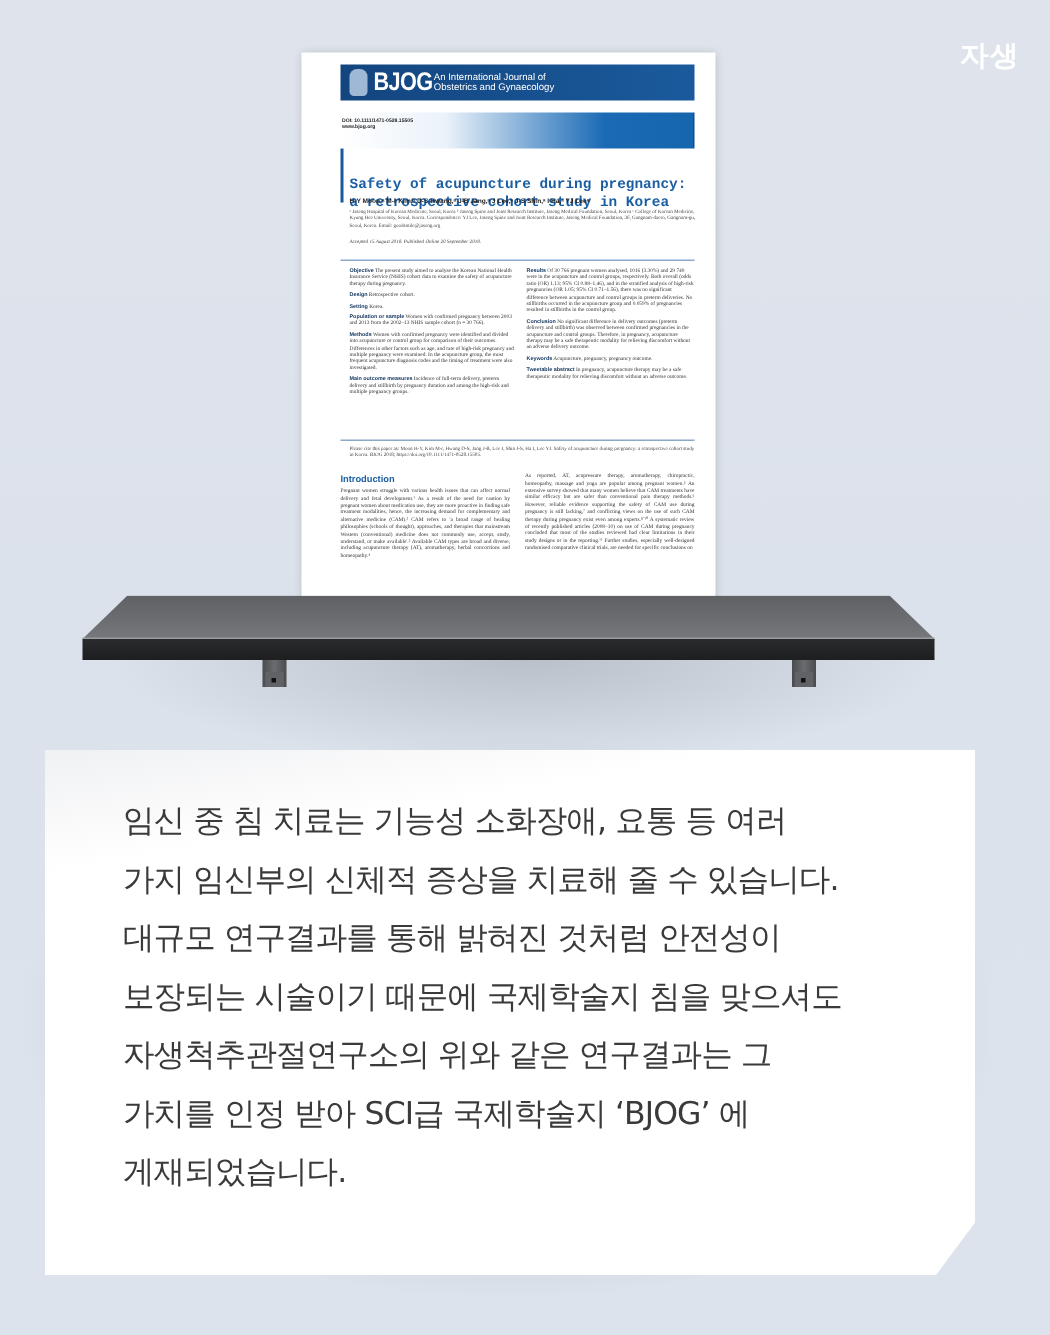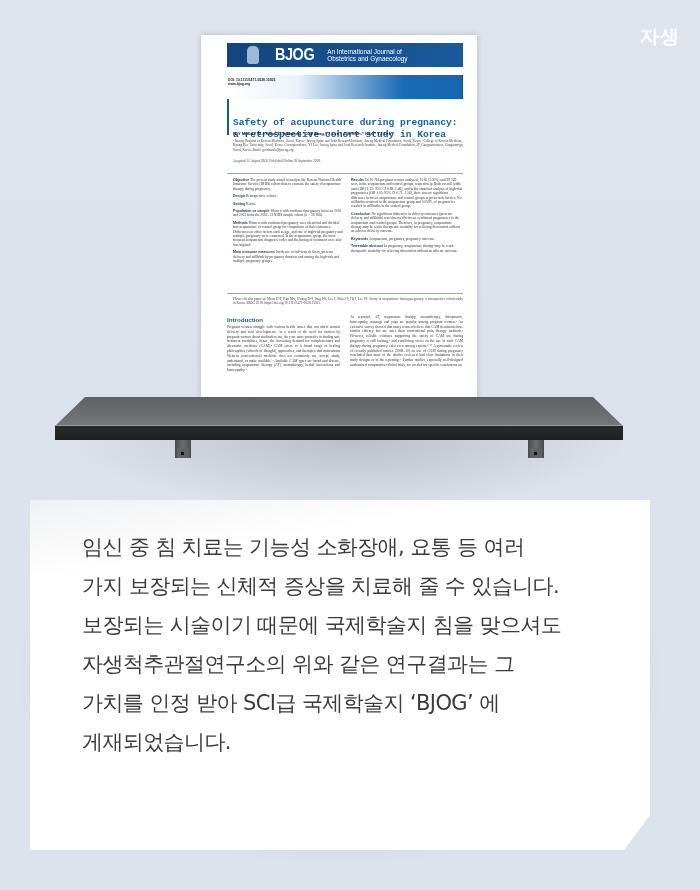--- a/index.html
+++ b/index.html
@@ -24,21 +24,21 @@
     position: absolute; left: 201px; top: 35px; width: 276px; height: 372px;
     background: #ffffff;
     box-shadow: 0 0 6px rgba(0,0,0,0.18);
     overflow: hidden;
     font-family: "Liberation Serif", serif;
     color: #333;
   }
   .paper .hdr1 {
     position: absolute; left: 26px; top: 8px; width: 236px; height: 24px;
     background: linear-gradient(90deg, #13457f, #1a5a9c);
-    display: flex; align-items: center; padding-left: 20px; gap: 12px;
+    display: flex; align-items: center; padding-left: 6px;
   }
   .paper .hdr1 .logo-icon {
     width: 12px; height: 18px; border-radius: 5px 5px 3px 3px;
     background: #9fb8d6; margin-right: 4px;
   }
   .paper .hdr1 .logo-text {
     color: #fff; font-family: "Liberation Sans", sans-serif; font-weight: bold;
     font-size: 17px; letter-spacing: -0.5px; transform: scaleX(0.85); transform-origin: left;
     margin-right: 0px;
   }
@@ -203,18 +203,19 @@
 </div>
 <div class="bracket right">
   <div class="tab"></div>
     <div class="hole"></div>
 </div>
 
 <div class="card-shadow"></div>
 <div class="card"></div>
 <div class="card-text">
   <span class="line">임신 중 침 치료는 기능성 소화장애, 요통 등 여러</span>
-  <span class="line">가지 보장되는 신체적 증상을 치료해 줄 수 있습니다.</span>
+  <span class="line">가지 임신부의 신체적 증상을 치료해 줄 수 있습니다.</span>
+  <span class="line">대규모 연구결과를 통해 밝혀진 것처럼 안전성이</span>
   <span class="line">보장되는 시술이기 때문에 국제학술지 침을 맞으셔도</span>
   <span class="line">자생척추관절연구소의 위와 같은 연구결과는 그</span>
   <span class="line">가치를 인정 받아 SCI급 국제학술지 ‘BJOG’ 에</span>
   <span class="line">게재되었습니다.</span>
 </div>
 
 </body></html>

